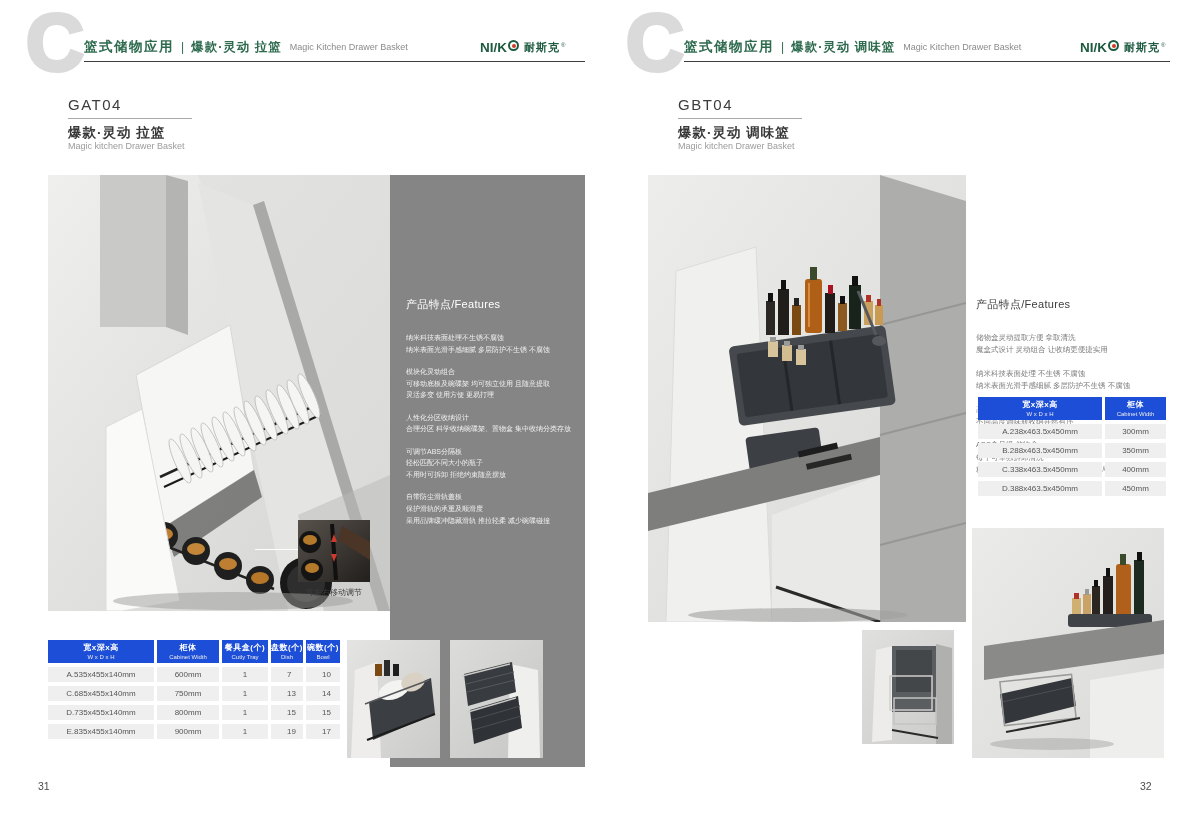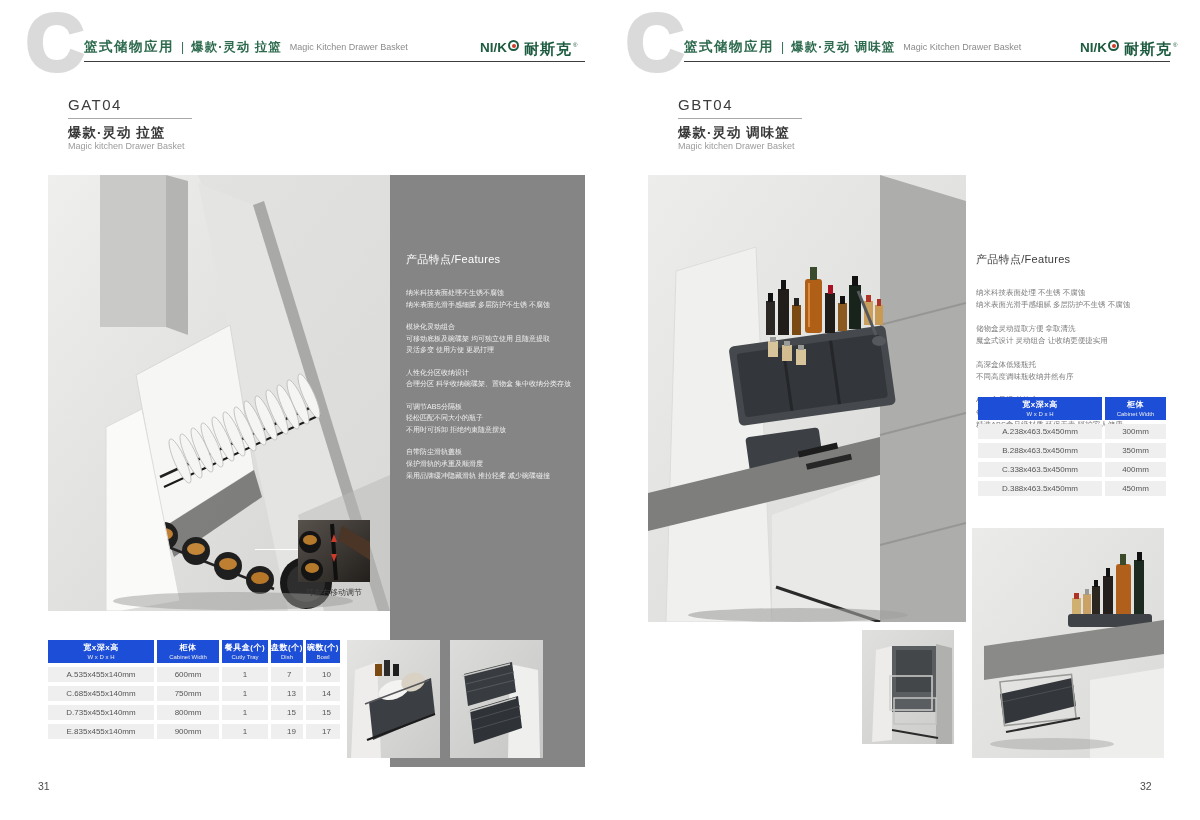--- a/index.html
+++ b/index.html
@@ -16,36 +16,36 @@
   .hdr-sep { font-size:12px; color:#2d6a4e; margin:0 7px; font-weight:300; }
   .hdr-series { font-size:12.5px; font-weight:700; color:#2d6a4e; letter-spacing:1px; }
   .hdr-en { font-size:9px; color:#8b8b8b; margin-left:8px; }
   .hdr-line { position:absolute; height:1px; background:#3d3d3d; }
 
   .logo { position:absolute; color:#1d5b40; display:flex; align-items:flex-start; }
   .logo-en { font-size:13.5px; font-weight:800; }
   .logo-o { width:7px; height:7px; border:2.5px solid #1d5b40; border-radius:50%;
             display:inline-block; position:relative; margin:0 1px; }
   .logo-dot { position:absolute; inset:1.5px; background:#cf3b2a; border-radius:50%; }
-  .logo-cn { font-size:15px; font-weight:700; margin-left:4px; letter-spacing:1px; }
+  .logo-cn { font-size:11px; font-weight:700; margin-left:4px; letter-spacing:1px; }
   .logo-reg { font-size:6px; align-self:flex-start; margin-left:1px; margin-top:2px; }
 
   
   .pcode { position:absolute; font-size:15px; color:#3c3c3c; letter-spacing:1.5px; }
   .pline { position:absolute; height:1px; background:#a8a8a8; }
   .pname { position:absolute; font-size:13.5px; font-weight:700; color:#383838; letter-spacing:1px; }
   .pname-en { position:absolute; font-size:9px; color:#9b9b9b; }
 
   
   .photo { position:absolute; overflow:hidden; }
   .photo svg { display:block; width:100%; height:100%; }
   .panel { position:absolute; background:#858585; }
 
   
-  .feat { position:absolute; }
+  .feat { position:absolute;margin-top:45px; }
   .feat-title { font-size:11px; letter-spacing:0.3px; margin:0 0 20px 0; }
   .feat-group { margin-bottom:11px; }
   .feat-line { line-height:1.65; }
   .feat-light .feat-title { color:#ffffff; }
   .feat-light .feat-line { color:#f0f0f0; font-size:7px; }
   .feat-dark .feat-title { color:#3c3c3c; }
   .feat-dark .feat-line { color:#7c7c7c; font-size:7.5px; }
 
   
   .spec-table { position:absolute; border-collapse:separate; border-spacing:3px 4px; table-layout:fixed; }
@@ -399,26 +399,26 @@
       <polygon points="14,20 30,16 30,110 10,112" fill="#eeecea"></polygon>
       <rect x="28" y="46" width="42" height="34" fill="none" stroke="#cfcfcd" stroke-width="1.5"></rect>
       <rect x="32" y="68" width="42" height="26" fill="none" stroke="#c4c4c2" stroke-width="1.5"></rect>
       <line x1="30" y1="100" x2="76" y2="108" stroke="#2a2a2a" stroke-width="2"></line>
     </svg>
   </div>
 
   <div class="feat feat-dark" style="left:976px;top:252px;width:192px;">
     <div class="feat-title">产品特点/Features</div>
     <div class="feat-group">
+      <div class="feat-line">储物盒灵动提取方便 拿取清洗</div>
+      <div class="feat-line">魔盒式设计 灵动组合 让收纳更便捷实用</div>
+    </div>
+    <div class="feat-group">
       <div class="feat-line">纳米科技表面处理 不生锈 不腐蚀</div>
       <div class="feat-line">纳米表面光滑手感细腻 多层防护不生锈 不腐蚀</div>
-    </div>
-    <div class="feat-group">
-      <div class="feat-line">储物盒灵动提取方便 拿取清洗</div>
-      <div class="feat-line">魔盒式设计 灵动组合 让收纳更便捷实用</div>
     </div>
     <div class="feat-group">
       <div class="feat-line">高深盒体低矮瓶托</div>
       <div class="feat-line">不同高度调味瓶收纳井然有序</div>
     </div>
     <div class="feat-group">
       <div class="feat-line">ABS食品级 储物盒</div>
       <div class="feat-line">每个可单独拆卸清洗</div>
       <div class="feat-line">精选ABS食品级材质 环保无毒 呵护家人健康</div>
     </div>

